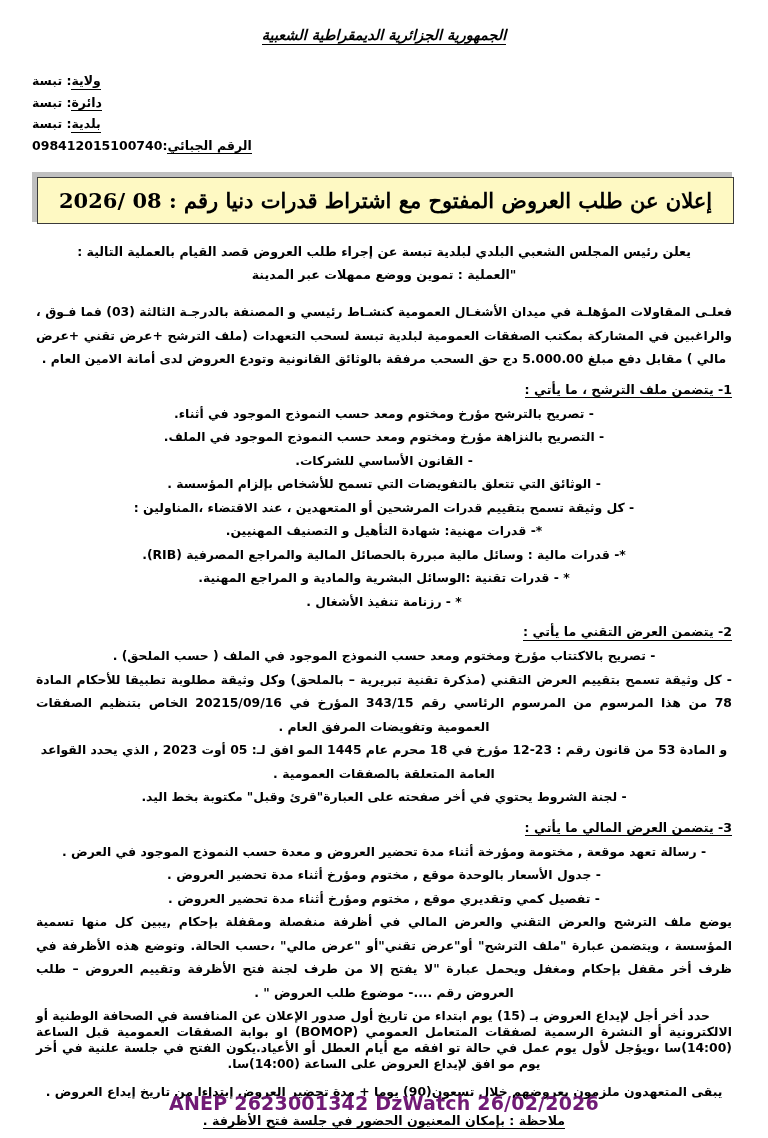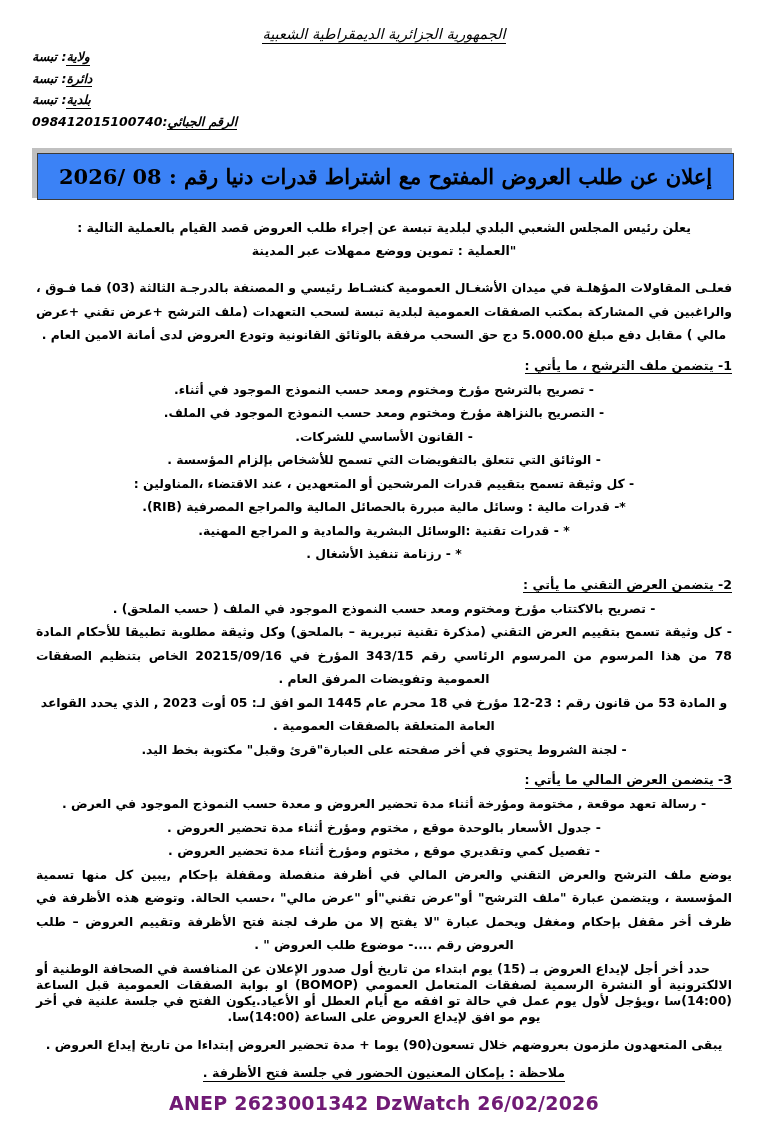--- a/index.html
+++ b/index.html
@@ -22,36 +22,35 @@
     height: 1138px;
     box-sizing: border-box;
     padding: 0;
   }
 
   
   .republic-line {
     text-align: center;
     font-family: "DejaVu Serif", "Liberation Serif", serif;
     font-style: italic;
-    font-weight: 400;
+    font-weight: 700;
     font-size: 14.5px;
     padding-top: 26px;
     letter-spacing: 0px;
   }
   .republic-line span {
     border-bottom: 1.3px solid #000;
     padding-bottom: 1px;
   }
 
   .admin-block {
-    margin-top: 4px;
+    margin-top: 27px;
     padding-right: 8px;
     padding-left: 32px;
     text-align: left;
-    font-style: italic;
   }
   .admin-line {
     font-size: 12.5px;
     font-weight: 700;
     line-height: 21.5px;
     direction: rtl;
     text-align: left;
     white-space: nowrap;
   }
   .admin-line .lbl {
@@ -73,21 +72,21 @@
     width: 700px;
     height: 50px;
     background: #c0c0c0;
   }
   .title-box {
     position: absolute;
     left: 5px;
     top: 5px;
     width: 697px;
     height: 47px;
-    background: #3b82f6;
+    background: #fef9c3;
     border: 1.6px solid #3b3b3b;
     box-sizing: border-box;
     display: flex;
     align-items: center;
     justify-content: center;
   }
   .title-text {
     font-family: "DejaVu Serif", "Liberation Serif", serif;
     font-weight: 700;
     font-size: 21px;
@@ -222,20 +221,21 @@
     <p class="para-just">فعلـى المقاولات المؤهلـة في ميدان الأشغـال العمومية كنشـاط رئيسي و المصنفة بالدرجـة الثالثة (03) فما فـوق ،  والراغبين في المشاركة بمكتب الصفقات العمومية لبلدية تبسة لسحب التعهدات (ملف الترشح +عرض تقني +عرض مالي ) مقابل دفع مبلغ 5.000.00 دج حق السحب مرفقة بالوثائق القانونية وتودع العروض لدى  أمانة الامين العام .</p>
 
     <div class="sec-head">
       <span>1- يتضمن ملف الترشح ، ما يأتي :</span>
     </div>
     <p class="bullet c">- تصريح بالترشح مؤرخ ومختوم ومعد حسب النموذج الموجود في أثناء.</p>
     <p class="bullet c">- التصريح بالنزاهة مؤرخ ومختوم ومعد حسب النموذج الموجود في الملف.</p>
     <p class="bullet c">- القانون الأساسي للشركات.</p>
     <p class="bullet c">- الوثائق التي تتعلق بالتفويضات التي تسمح للأشخاص بإلزام المؤسسة .</p>
     <p class="bullet c">- كل وثيقة تسمح بتقييم قدرات المرشحين أو المتعهدين ، عند الاقتضاء ،المناولين :</p>
+    <p class="bullet c">*- قدرات مهنية: شهادة التأهيل و التصنيف المهنيين.</p>
     <p class="bullet c">*- قدرات مالية : وسائل مالية مبررة بالحصائل المالية والمراجع المصرفية (RIB).</p>
     <p class="bullet c">* - قدرات تقنية :الوسائل البشرية والمادية و المراجع المهنية.</p>
     <p class="bullet c">* - رزنامة تنفيذ الأشغال .</p>
 
     <div class="sec-head">
       <span>2- يتضمن العرض التقني ما يأتي :</span>
     </div>
     <p class="bullet c">- تصريح بالاكتتاب مؤرخ ومختوم ومعد حسب النموذج الموجود في الملف ( حسب الملحق) .</p>
     <p class="bullet just">- كل وثيقة تسمح بتقييم العرض التقني  (مذكرة تقنية تبريرية – بالملحق) وكل وثيقة مطلوبة تطبيقا للأحكام المادة 78 من هذا المرسوم من المرسوم الرئاسي رقم 343/15 المؤرخ في 20215/09/16 الخاص بتنظيم الصفقات العمومية وتفويضات المرفق العام .</p>
     <p class="bullet c">و المادة 53 من قانون رقم : 23-12 مؤرخ في 18 محرم عام 1445 المو افق لـ: 05 أوت 2023 , الذي  يحدد القواعد العامة المتعلقة بالصفقات العمومية .</p>

